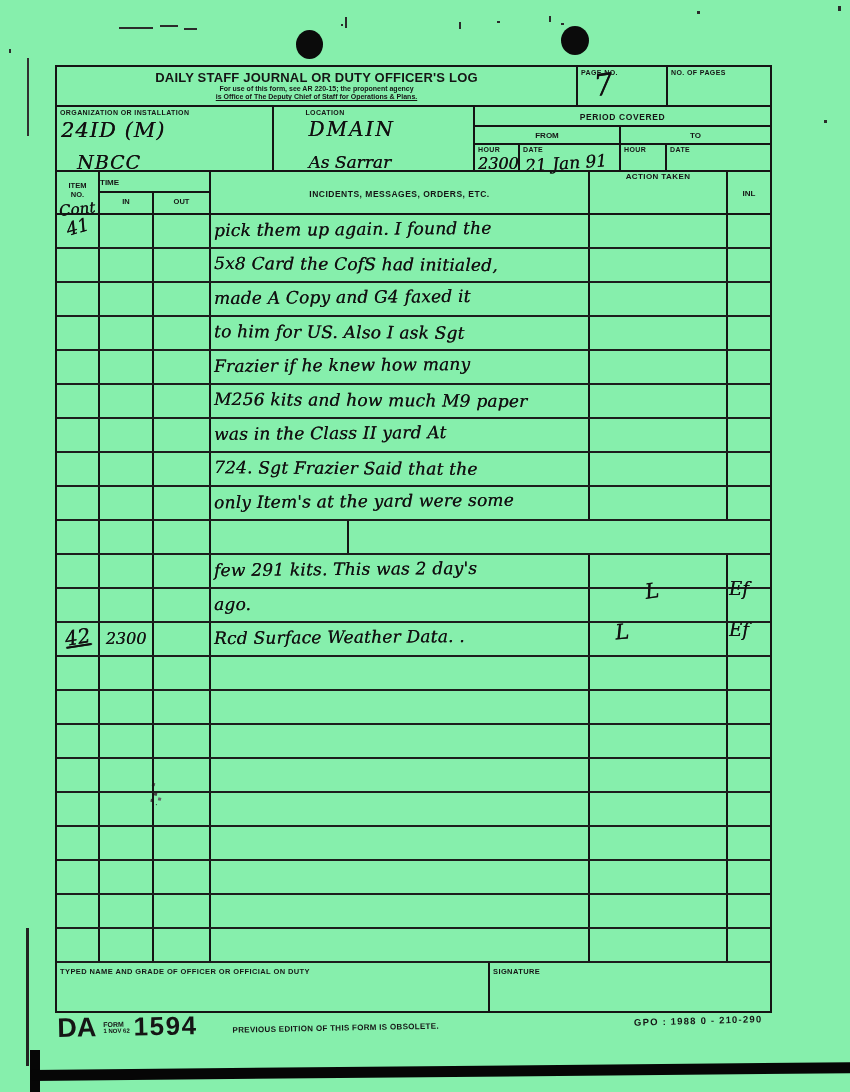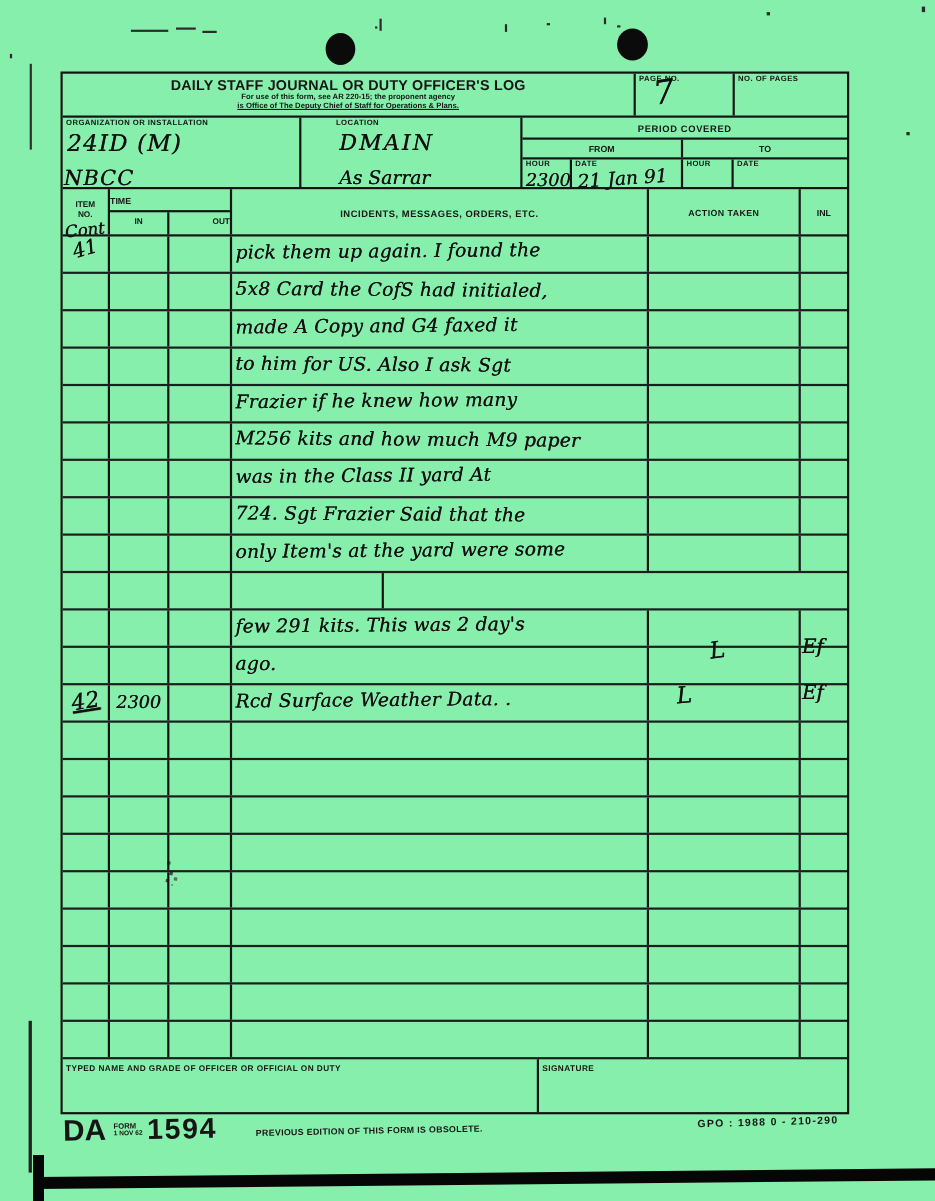--- a/index.html
+++ b/index.html
@@ -50,23 +50,23 @@
   .hd-val{position:absolute;left:3px;bottom:-3px;font-size:16px;white-space:nowrap;}
   .hd-val.date{left:5px;font-size:17px;transform:rotate(-4deg);}
 
   .band-colhead{height:43px;border-bottom:2px solid #141414;display:flex;font-weight:bold;}
   .ch{border-right:2px solid #141414;}
   .ch-item{width:43px;text-align:center;font-size:7.5px;line-height:9px;padding-top:9px;}
   .ch-time{width:111px;display:flex;flex-direction:column;}
   .time-top{height:21px;border-bottom:2px solid #141414;text-align:left;font-size:8px;padding-top:6px;}
   .inout{flex:1;display:flex;}
   .io-in{width:54px;border-right:2px solid #141414;text-align:center;font-size:7.5px;padding-top:4px;}
-  .io-out{flex:1;text-align:right;font-size:7.5px;padding-top:4px;}
+  .io-out{flex:1;text-align:center;font-size:7.5px;padding-top:4px;}
   .ch-inc{width:379px;text-align:center;font-size:8.5px;letter-spacing:.5px;padding-top:17px;}
-  .ch-act{width:138px;text-align:center;font-size:8px;letter-spacing:.4px;padding-top:17px;}
+  .ch-act{width:138px;text-align:center;font-size:8px;letter-spacing:.4px;}
   .ch-inl{width:42px;text-align:center;font-size:8px;padding-top:17px;border-right:none;}
 
   
   #rows .row{height:34px;border-bottom:2px solid #1d1d1d;display:flex;}
   .c{border-right:2px solid #141414;position:relative;overflow:visible;}
   .c-item{width:43px;} .c-in{width:54px;} .c-out{width:57px;}
   .c-inc{width:379px;} .c-act{width:138px;} .c-inl{width:42px;border-right:none;}
 
   .hw{font-family:"DejaVu Serif",serif;font-style:italic;color:#101010;text-shadow:.3px 0 0 #222;}
   .inc-text{display:inline-block;padding-left:3px;font-size:17px;line-height:30px;white-space:nowrap;letter-spacing:.2px;}
@@ -141,21 +141,21 @@
       <div class="no-pages-cell">
         <div class="lbl">NO. OF PAGES</div>
         <div class="hw"></div>
       </div>
     </div>
 
     <div class="band-org">
       <div class="org-cell">
         <div class="lbl">ORGANIZATION OR INSTALLATION</div>
         <div class="hw" style="position:absolute;left:4px;top:11px;font-size:21px;letter-spacing:1px;">24ID (M)</div>
-        <div class="hw" style="position:absolute;left:1px;bottom:-3px;font-size:19px;letter-spacing:1px;">NBCC</div>
+        <div class="hw" style="position:absolute;left:20px;bottom:-3px;font-size:19px;letter-spacing:1px;">NBCC</div>
       </div>
       <div class="loc-cell">
         <div class="lbl">LOCATION</div>
         <div class="hw" style="position:absolute;left:6px;top:10px;font-size:20px;letter-spacing:2px;">DMAIN</div>
         <div class="hw" style="position:absolute;left:6px;bottom:-2px;font-size:17px;">As Sarrar</div>
       </div>
       <div class="period-cell">
         <div class="period-label">PERIOD COVERED</div>
         <div class="fromto">
           <div class="ft-from">FROM</div>

